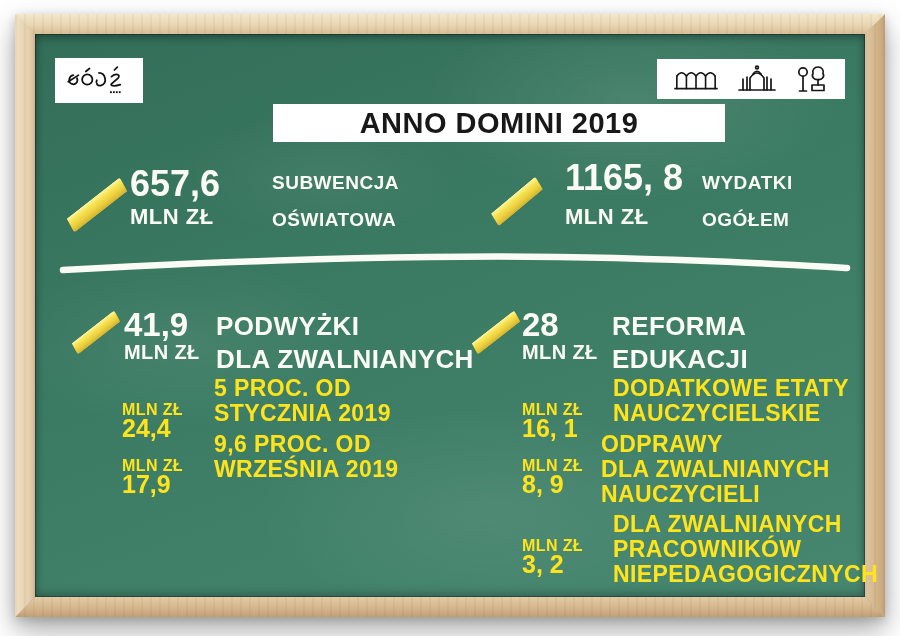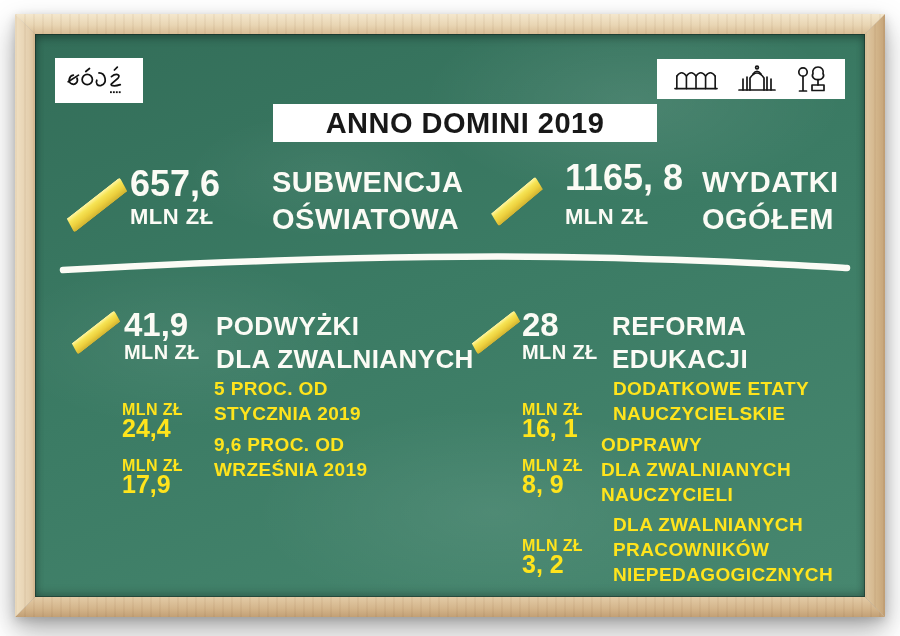--- a/index.html
+++ b/index.html
@@ -44,40 +44,40 @@
   }
   .abs{position:absolute;}
   
   .logo-box{left:20px;top:24px;width:88px;height:45px;background:#fff;
     display:flex;align-items:center;justify-content:center;}
   .title-banner{left:108px;top:24px;width:514px;height:45px;background:var(--banner-yellow);
     display:flex;align-items:center;justify-content:center;}
   .title-banner span{font-weight:bold;font-size:37px;letter-spacing:.5px;color:var(--text-black);white-space:nowrap;}
   .icons-box{left:622px;top:25px;width:188px;height:40px;background:#fff;
     display:flex;align-items:center;justify-content:space-evenly;}
-  .subtitle-box{left:238px;top:70px;width:384px;height:38px;background:#fff;
+  .subtitle-box{left:238px;top:70px;width:452px;height:38px;background:#fff;
     display:flex;align-items:center;justify-content:center;}
   .subtitle-box span{font-weight:bold;font-size:29px;letter-spacing:.5px;color:var(--text-black);white-space:nowrap;}
   
   .chalk{
     background:linear-gradient(180deg,#fff6a8 0%,#f6e455 30%,#eccf3d 65%,#cfb232 100%);
     border-radius:3px;
     clip-path:polygon(4% 0,100% 0,96% 100%,0 100%);
     box-shadow:0 2px 3px rgba(0,0,0,.25);
   }
   
   .num-big{font-weight:bold;font-size:36px;line-height:42px;color:var(--chalk-white);white-space:nowrap;}
   .unit-big{font-weight:bold;font-size:22px;line-height:22px;color:var(--chalk-white);white-space:nowrap;letter-spacing:.5px;}
-  .label-big{font-weight:bold;font-size:29px;line-height:37px;color:var(--chalk-white);white-space:pre-line;letter-spacing:.5px;}
+  .label-big{font-weight:bold;font-size:19px;line-height:37px;color:var(--chalk-white);white-space:pre-line;letter-spacing:.5px;}
   .num-mid{font-weight:bold;font-size:33px;line-height:33px;color:var(--chalk-white);white-space:nowrap;}
   .unit-mid{font-weight:bold;font-size:20px;line-height:20px;color:var(--chalk-white);white-space:nowrap;letter-spacing:.4px;}
   .label-mid{font-weight:bold;font-size:26px;line-height:33px;color:var(--chalk-white);white-space:pre-line;letter-spacing:.4px;}
   .num-sub{font-weight:bold;font-size:25px;line-height:25px;color:var(--accent-yellow);white-space:nowrap;margin-top:40px;}
   .unit-sub{font-weight:bold;font-size:16px;line-height:16px;color:var(--accent-yellow);white-space:nowrap;letter-spacing:.4px;}
-  .label-sub{font-weight:bold;font-size:19px;line-height:25px;color:var(--accent-yellow);white-space:pre-line;letter-spacing:.4px;}
+  .label-sub{font-weight:bold;font-size:23px;line-height:25px;color:var(--accent-yellow);white-space:pre-line;letter-spacing:.4px;}
   .icon-svg{stroke:#161616;fill:none;stroke-width:1.7;stroke-linecap:round;stroke-linejoin:round;}
 </style>
 </head>
 <body>
 
 <div class="frame">
   <div class="wood wood-top"></div>
   <div class="wood wood-bottom"></div>
   <div class="wood wood-left"></div>
   <div class="wood wood-right"></div>

